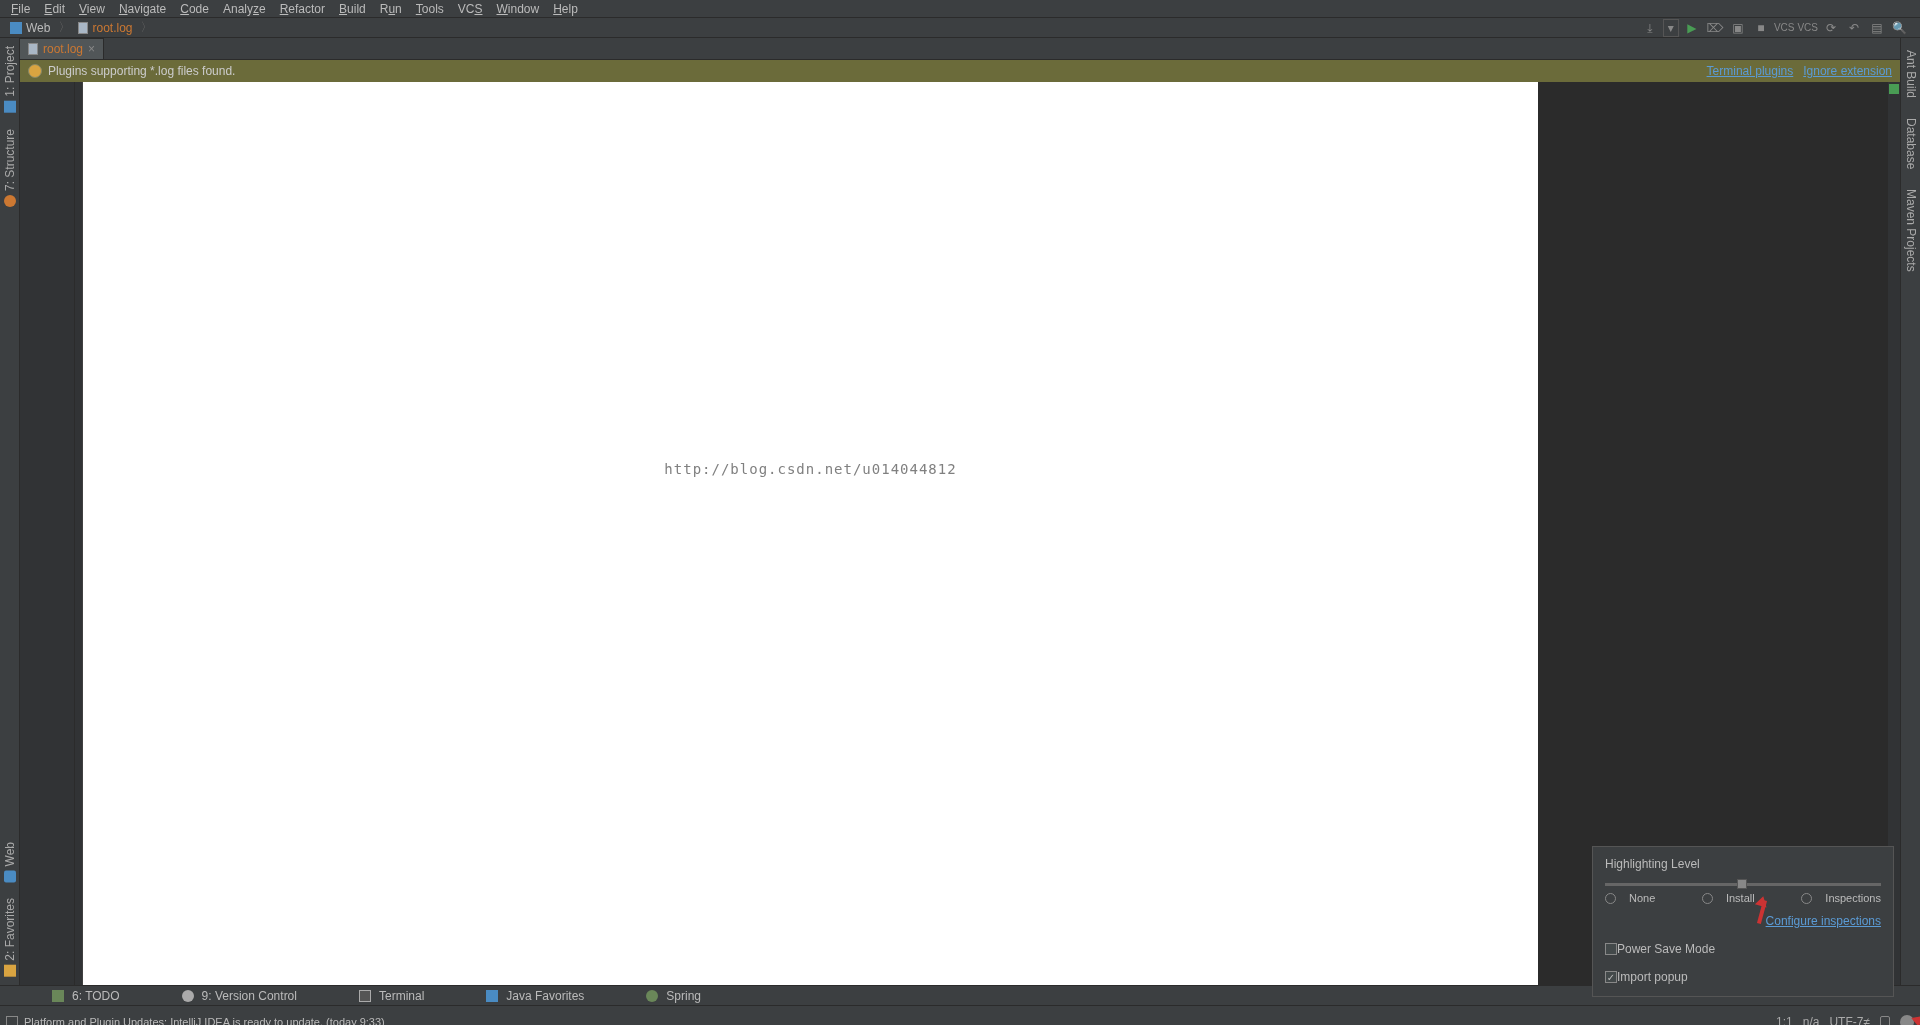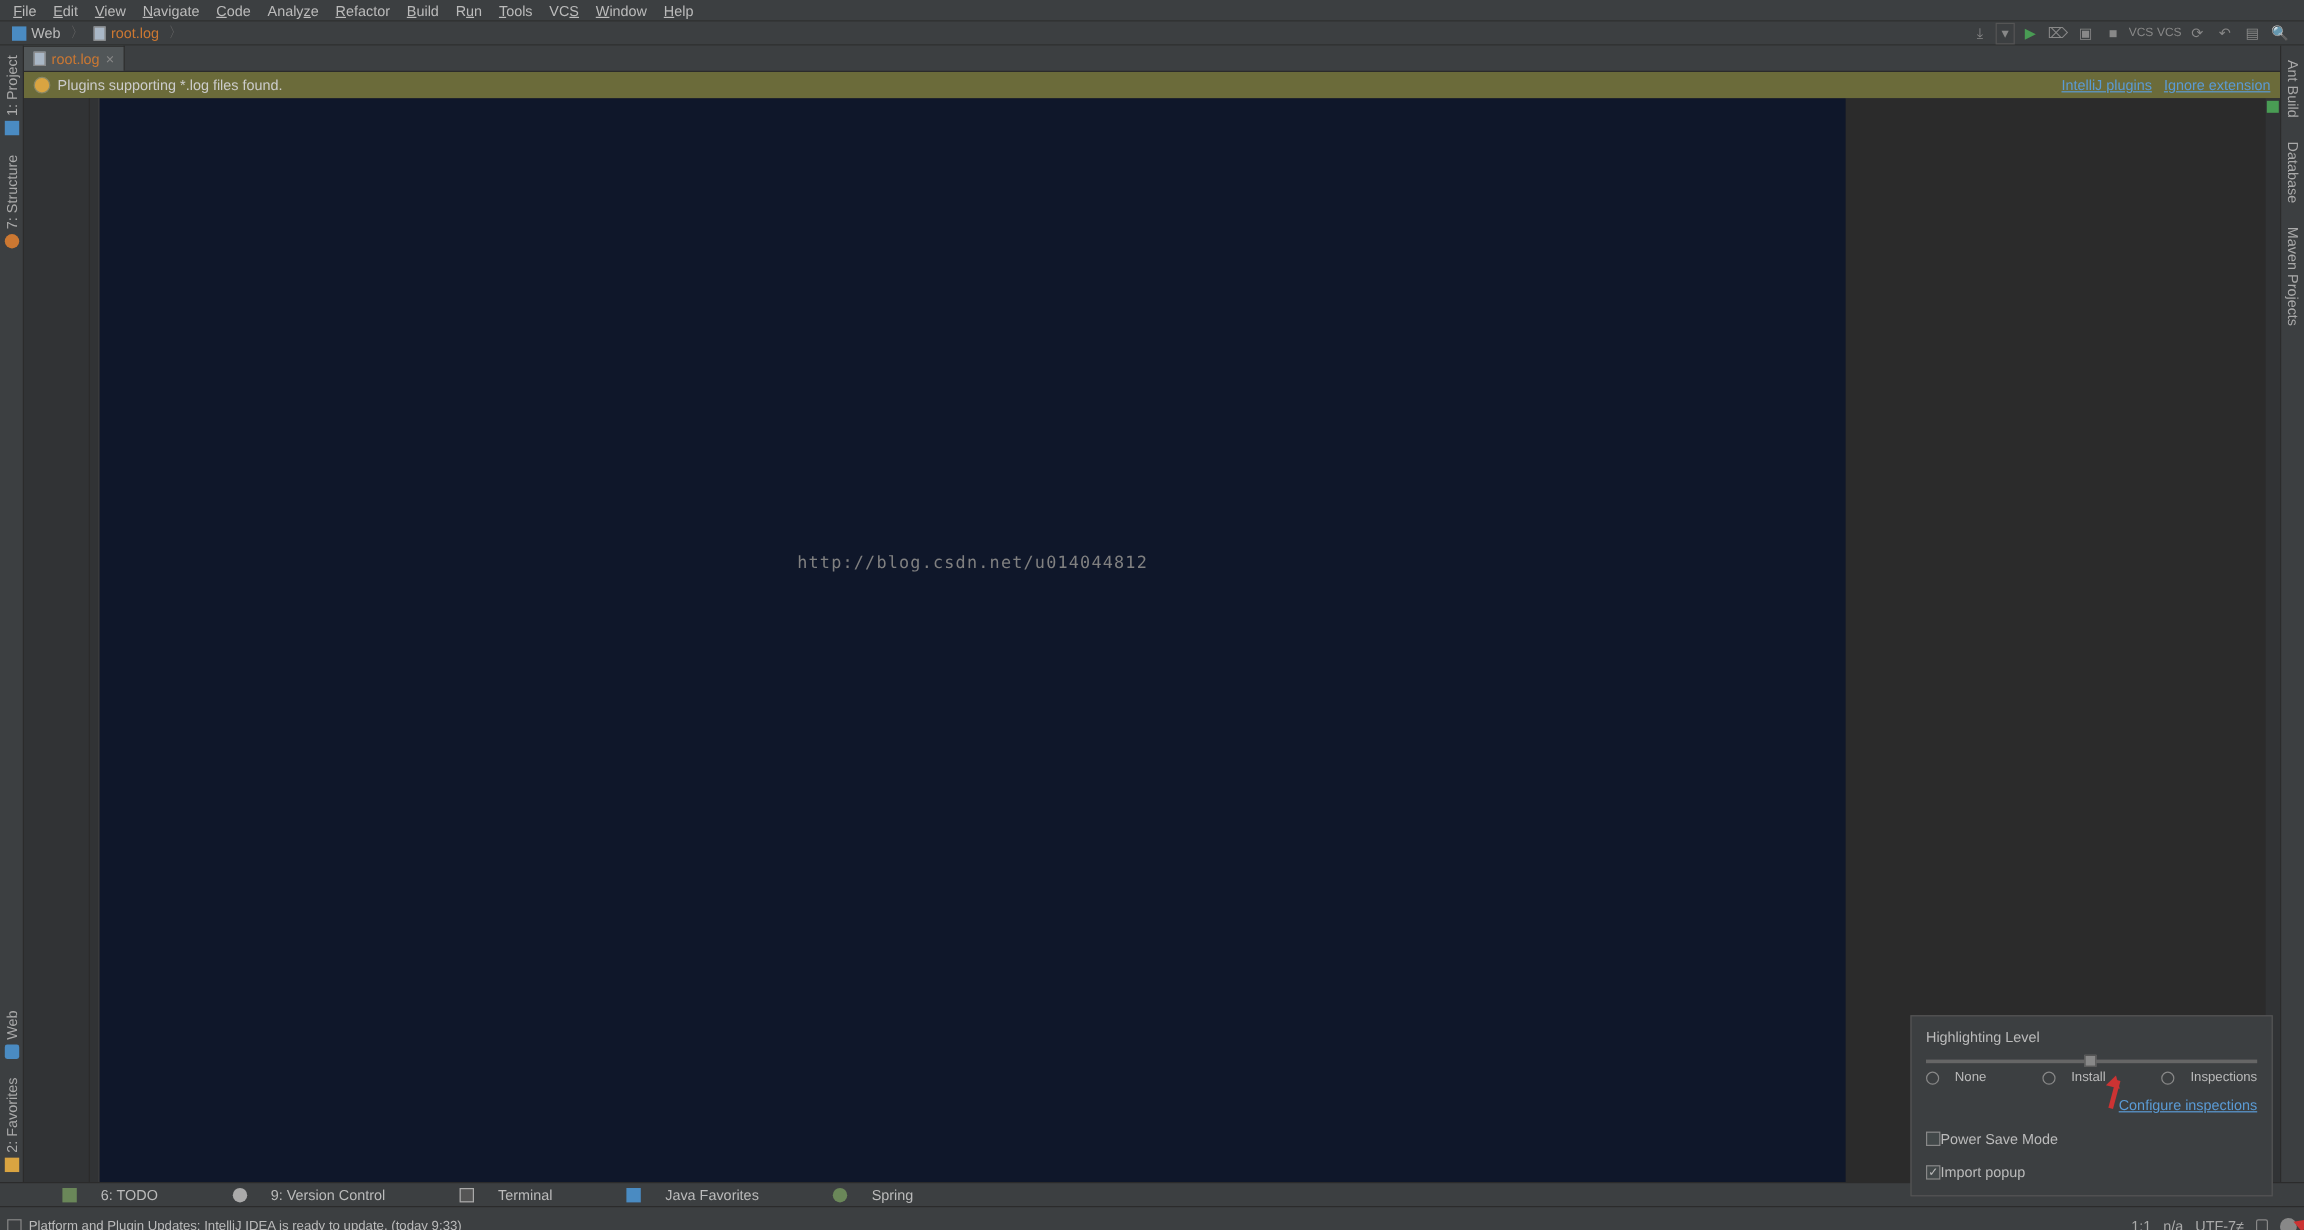--- a/index.html
+++ b/index.html
@@ -39,34 +39,34 @@
 .tab .close{color:#888;cursor:pointer;}
 
 .notif-bar { height:22px; background:#6b6b3a; display:flex; align-items:center; padding:0 8px; color:#ccc; }
 .notif-bar .links{margin-left:auto; display:flex; gap:10px;}
 .notif-bar a { color:#5b9bd5; text-decoration:underline; cursor:pointer; }
 .bulb{position:absolute;width:14px;height:14px;background:#d9a441;border-radius:50%;border:1px solid #886;}
 
 .editor-wrap{flex:1; display:flex; background:#2b2b2b;}
 .ed-gutter-left{width:55px;background:#313335;border-right:1px solid #2b2b2b;}
 .ed-gutter-inner{width:8px;background:#313335;border-right:1px solid #404040;}
-.ed-area{flex:1;background:#0f172a;position:relative;}
+.ed-area{flex:1;background:#ffffff;position:relative;}
 .watermark{position:absolute;top:42%;left:50%;transform:translateX(-50%);color:#808080;font-family:Consolas,monospace;font-size:14px;letter-spacing:1px;}
 .ed-gutter-right{width:12px;background:#313335;display:flex;flex-direction:column;align-items:center;}
 .ed-gutter-right .mark{width:10px;height:10px;margin-top:2px;background:#499c54;}
 .ed-side-split{width:350px;background:#2b2b2b;}
 
 .right-gutter { width:20px; background:#3c3f41; border-left:1px solid #2b2b2b; display:flex; flex-direction:column; align-items:center;}
 .right-gutter .vlabel { writing-mode: vertical-rl; padding:8px 2px; color:#aaa; font-size:11px; cursor:pointer; display:flex; align-items:center; gap:4px;}
 .ico-ant{background:#8a6d3b;}
 .ico-db{background:#4a8bc2;}
 .ico-maven{background:#6897bb;font-style:italic;}
 
 .bottom-toolbar{height:20px;background:#3c3f41;border-top:1px solid #2b2b2b;display:flex;align-items:center;padding:0 6px;gap:16px;}
-.bottom-toolbar .bt{display:flex;align-items:center;gap:20px;color:#bbb;cursor:pointer;font-size:11px;padding-left:46px;}
+.bottom-toolbar .bt{display:flex;align-items:center;gap:8px;color:#bbb;cursor:pointer;font-size:11px;padding-left:46px;}
 .bt .bico{width:12px;height:12px;display:inline-block;}
 .bico-todo{background:#6a8759;}
 .bico-vc{background:#aaa;border-radius:50%;}
 .bico-term{background:#555;border:1px solid #aaa;}
 .bico-je{background:#4a8bc2;}
 .bico-spring{background:#6a8759;border-radius:50%;}
 .bottom-right{margin-left:auto;display:flex;align-items:center;gap:3px;color:#888;}
 
 .statusbar{height:32px;background:#3c3f41;border-top:1px solid #2b2b2b;display:flex;align-items:center;padding:0 6px;}
 .statusbar .sq{width:12px;height:12px;border:1px solid #888;margin-right:6px;}
@@ -170,21 +170,21 @@
       <div class="tab">
         <span class="ficon"></span>
         <span>root.log</span>
         <span class="close">×</span>
       </div>
     </div>
     <div class="notif-bar">
       <span class="bulb" style="position:relative;margin-right:6px;left:auto;"></span>
       <span>Plugins supporting *.log files found.</span>
       <div class="links">
-        <a>IntelliJ plugins</a>
+        <a>Terminal plugins</a>
         <a>Ignore extension</a>
       </div>
     </div>
     <div class="editor-wrap">
       <div class="ed-gutter-left"></div>
       <div class="ed-gutter-inner"></div>
       <div class="ed-area">
         <div class="watermark">http://blog.csdn.net/u014044812</div>
       </div>
       <div class="ed-side-split"></div>

